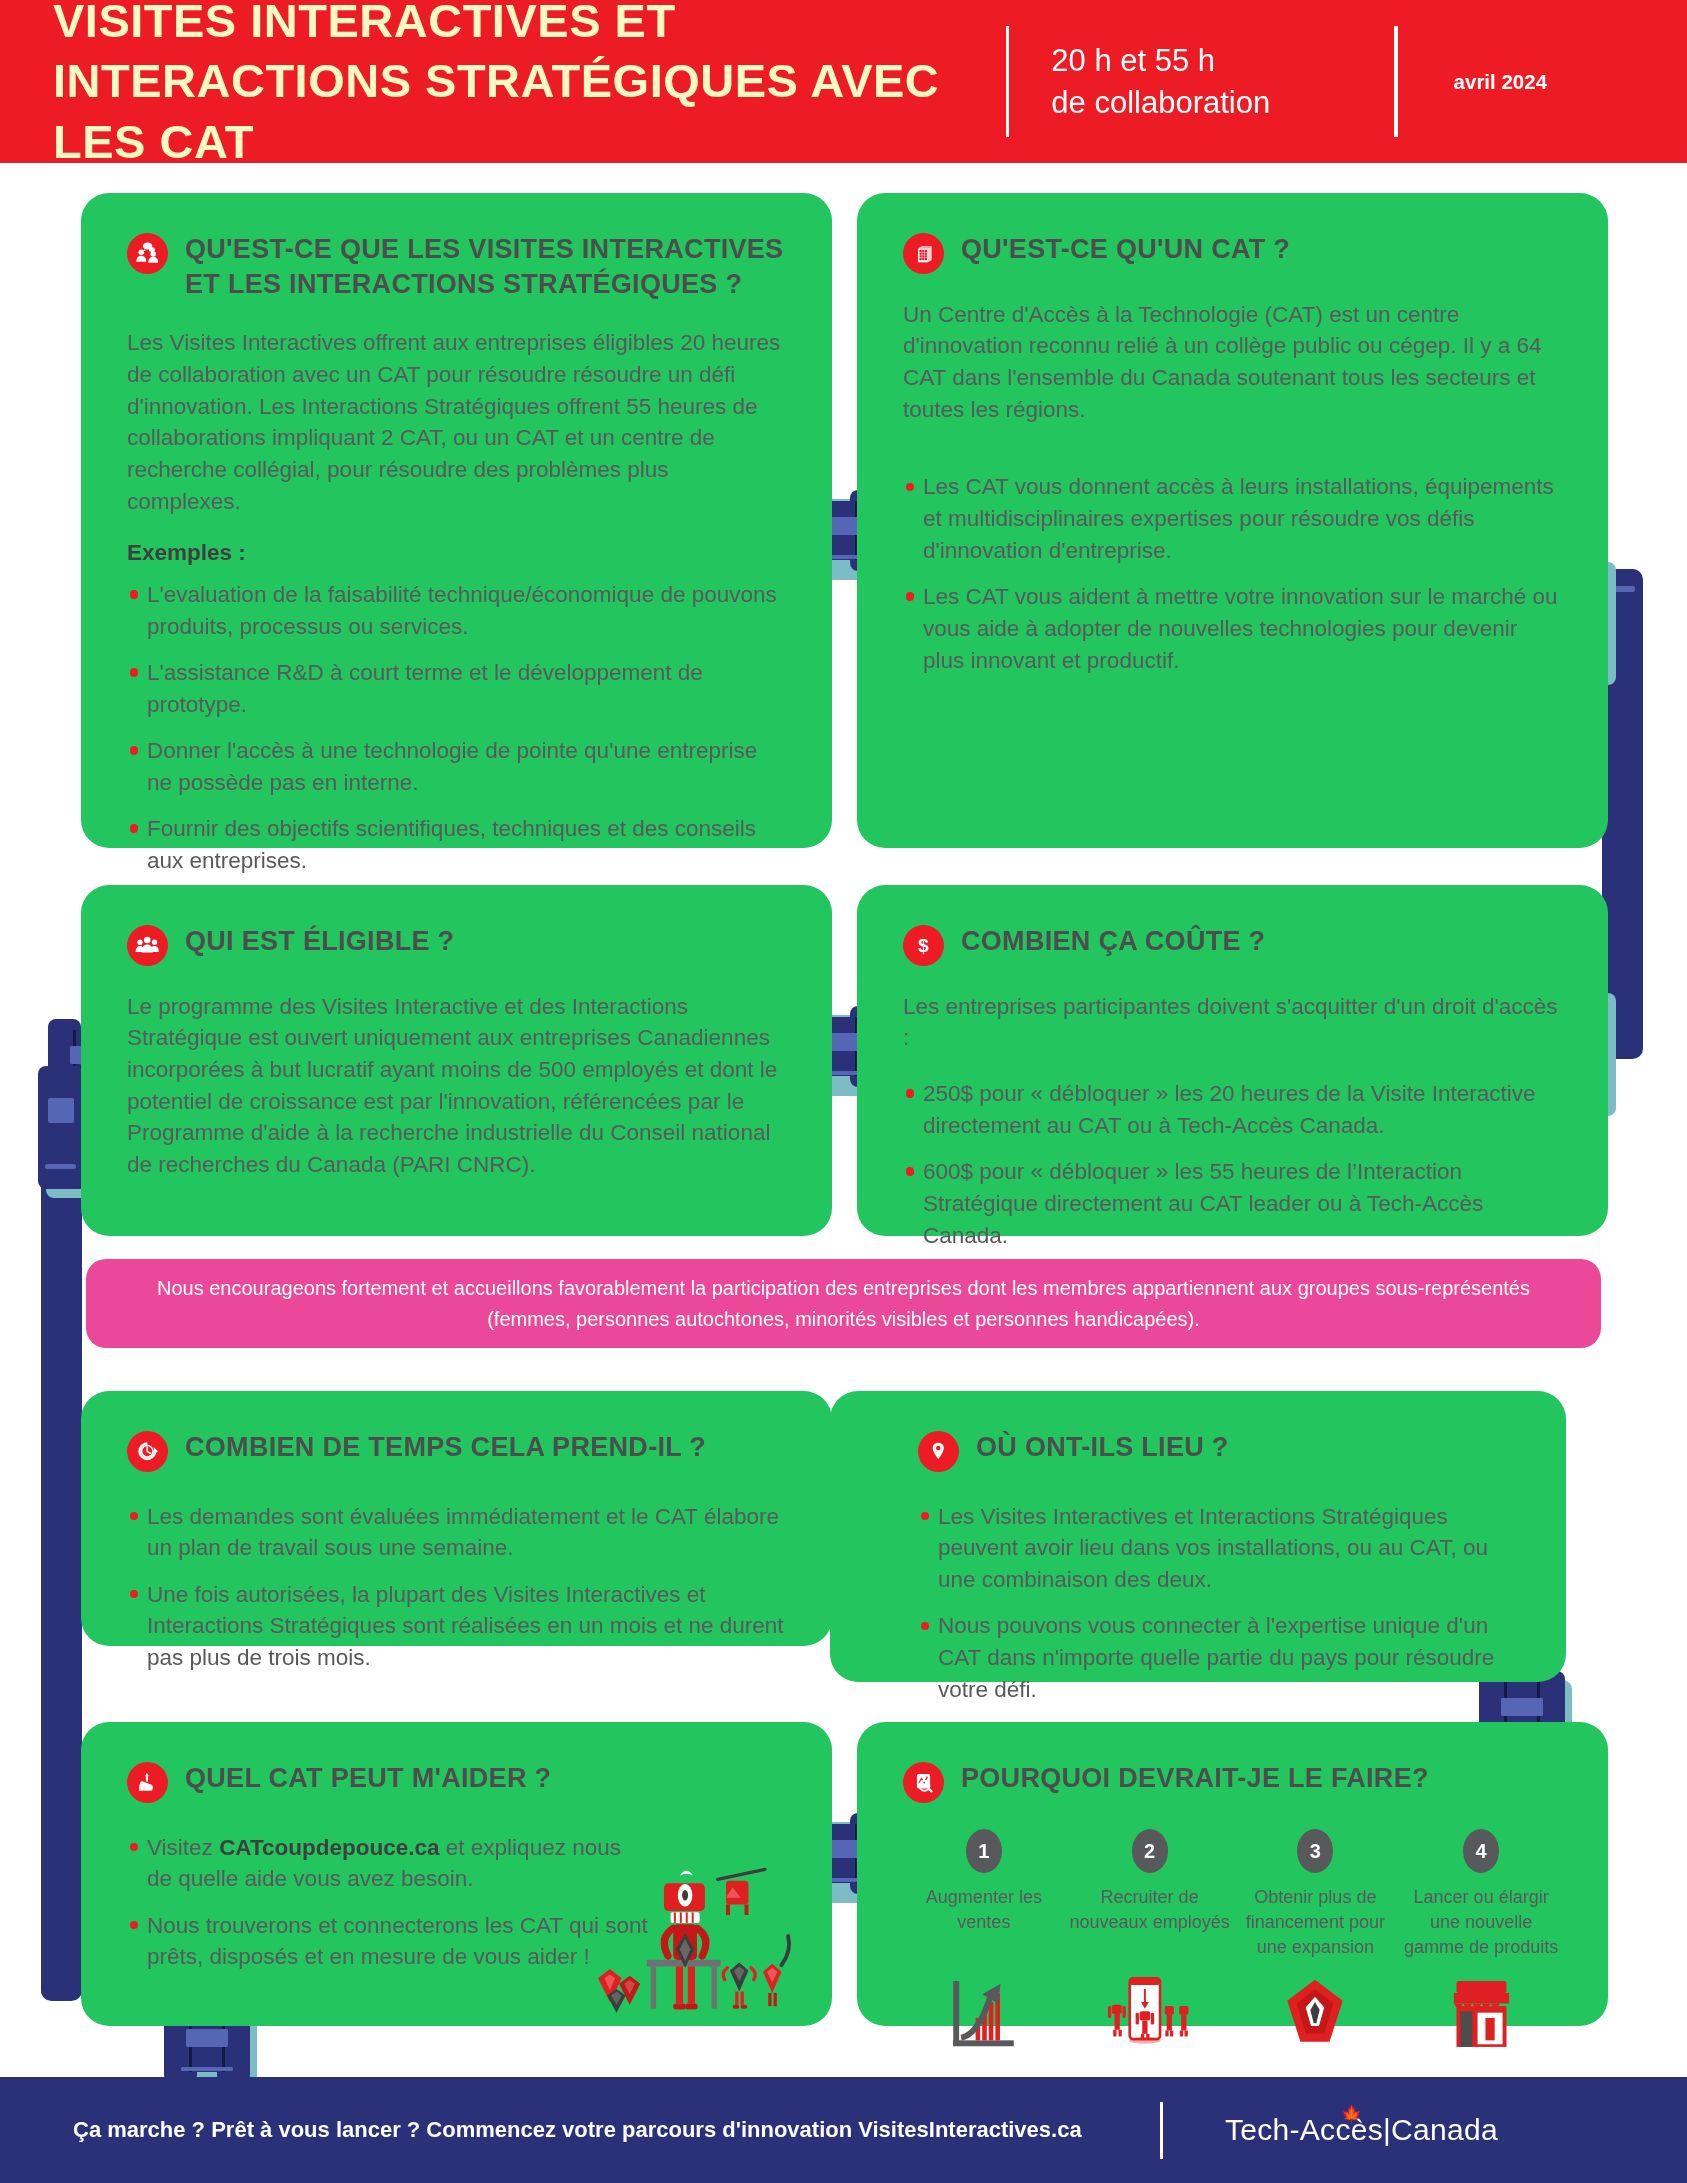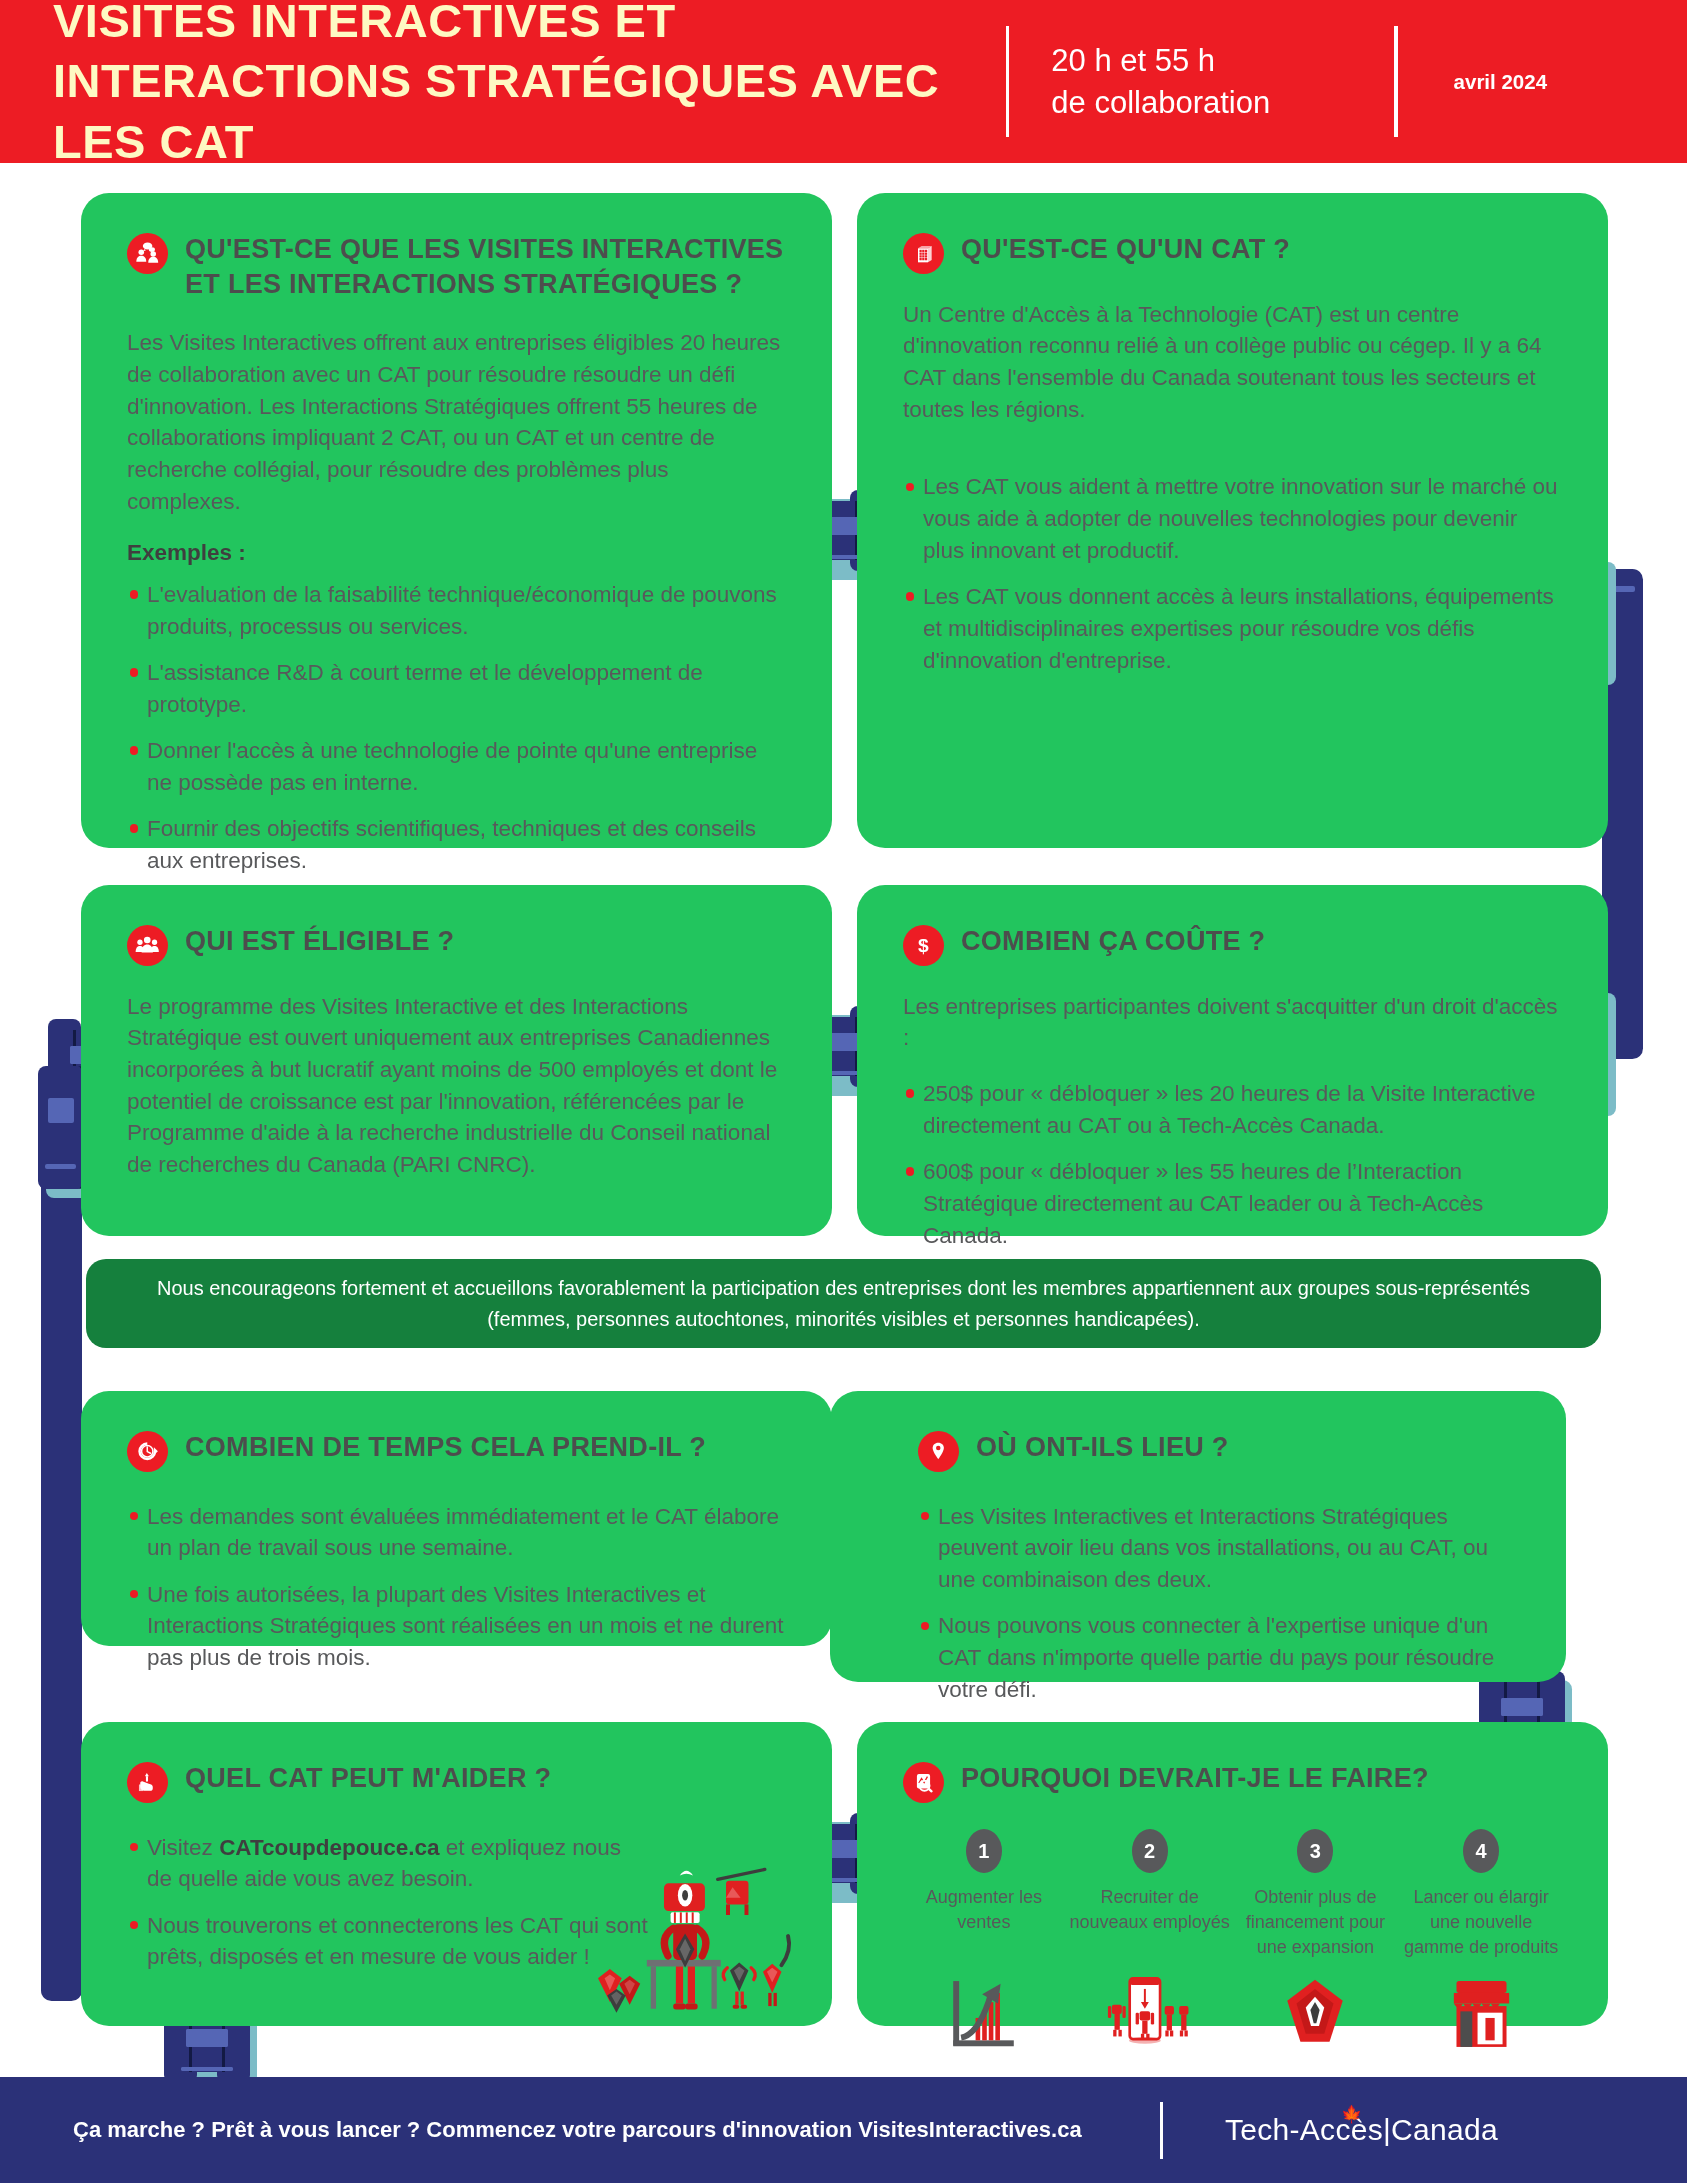--- a/index.html
+++ b/index.html
@@ -139,21 +139,21 @@
     content: "";
     position: absolute; left: 2.6px; top: 11.2px;
     width: 8.6px; height: 8.6px; border-radius: 50%;
     background: #ed1c24;
   }
   .bold-link { font-weight: 700; color: #3f3f3f; }
 
   
   .banner {
     position: absolute;
-    background: #15803d;
+    background: #ec4899;
     border-radius: 20px;
     color: #ffffff;
     font-size: 20px;
     line-height: 1.52;
     text-align: center;
     display: flex; align-items: center; justify-content: center;
     padding: 0 40px;
     z-index: 6;
   }
 
@@ -366,22 +366,22 @@
             <rect x="11.2" y="25.5" width="3.4" height="3.4"></rect>
             <rect x="15.3" y="25.5" width="3.4" height="3.4"></rect>
             <rect x="19.4" y="25.5" width="3.4" height="3.4"></rect>
           </g>
         </svg>
       </span>
       <div class="card-title">QU'EST-CE QU'UN CAT ?</div>
     </div>
     <div class="body-text">Un Centre d'Accès à la Technologie (CAT) est un centre d'innovation reconnu relié à un collège public ou cégep. Il y a 64 CAT dans l'ensemble du Canada soutenant tous les secteurs et toutes les régions.</div>
     <ul class="bullets" style="margin-top:46px;">
+      <li>Les CAT vous donnent accès à leurs installations, équipements et multidisciplinaires expertises pour résoudre vos défis d'innovation d'entreprise.</li>
       <li>Les CAT vous aident à mettre votre innovation sur le marché ou vous aide à adopter de nouvelles technologies pour devenir plus innovant et productif.</li>
-      <li>Les CAT vous donnent accès à leurs installations, équipements et multidisciplinaires expertises pour résoudre vos défis d'innovation d'entreprise.</li>
     </ul>
   </div>
 </div>
 
 <div class="card" style="left:81px; top:885px; width:751px; height:351px;">
   <div class="card-inner">
     <div class="card-head">
       <span class="icon-badge">
         <svg width="26.5" height="26.5" viewBox="0 0 40 40">
           <circle cx="9" cy="15.5" r="4" fill="#fff"></circle>

